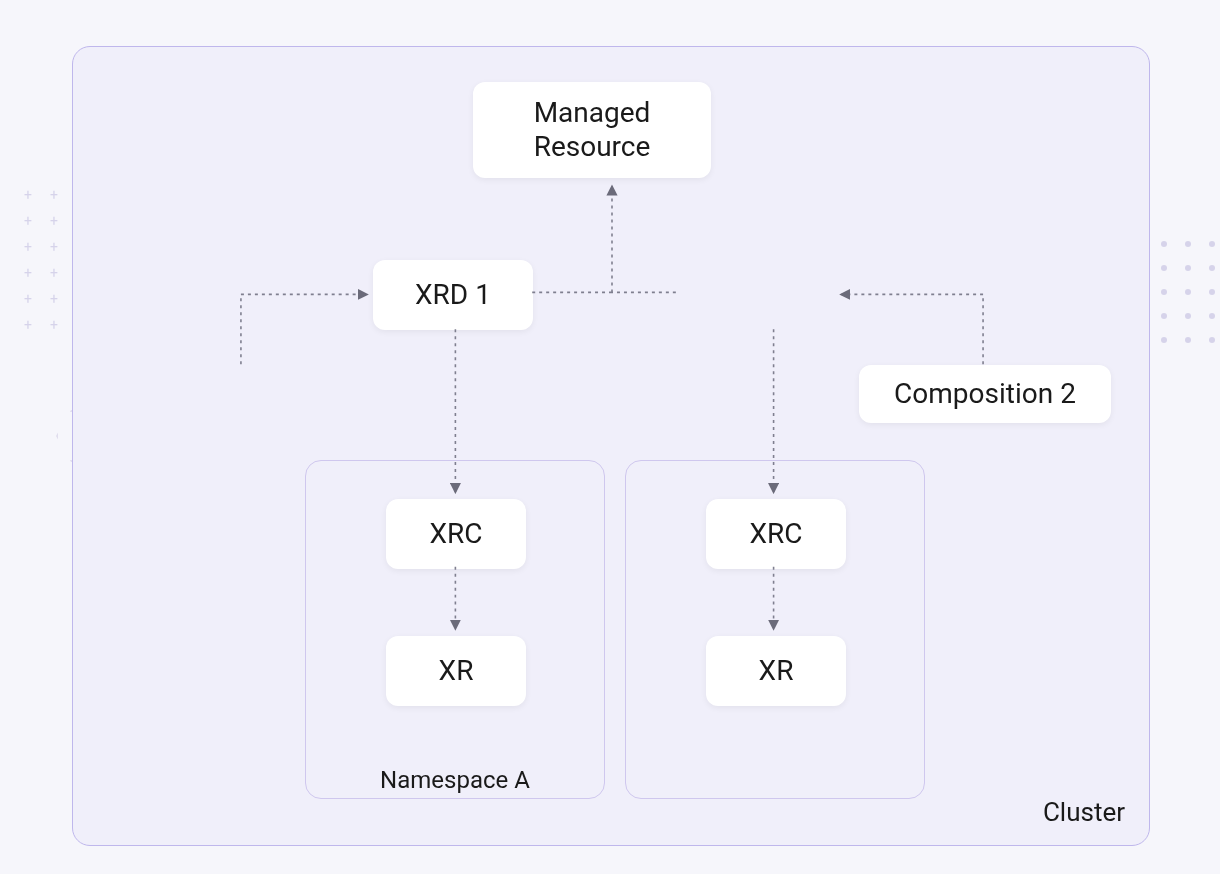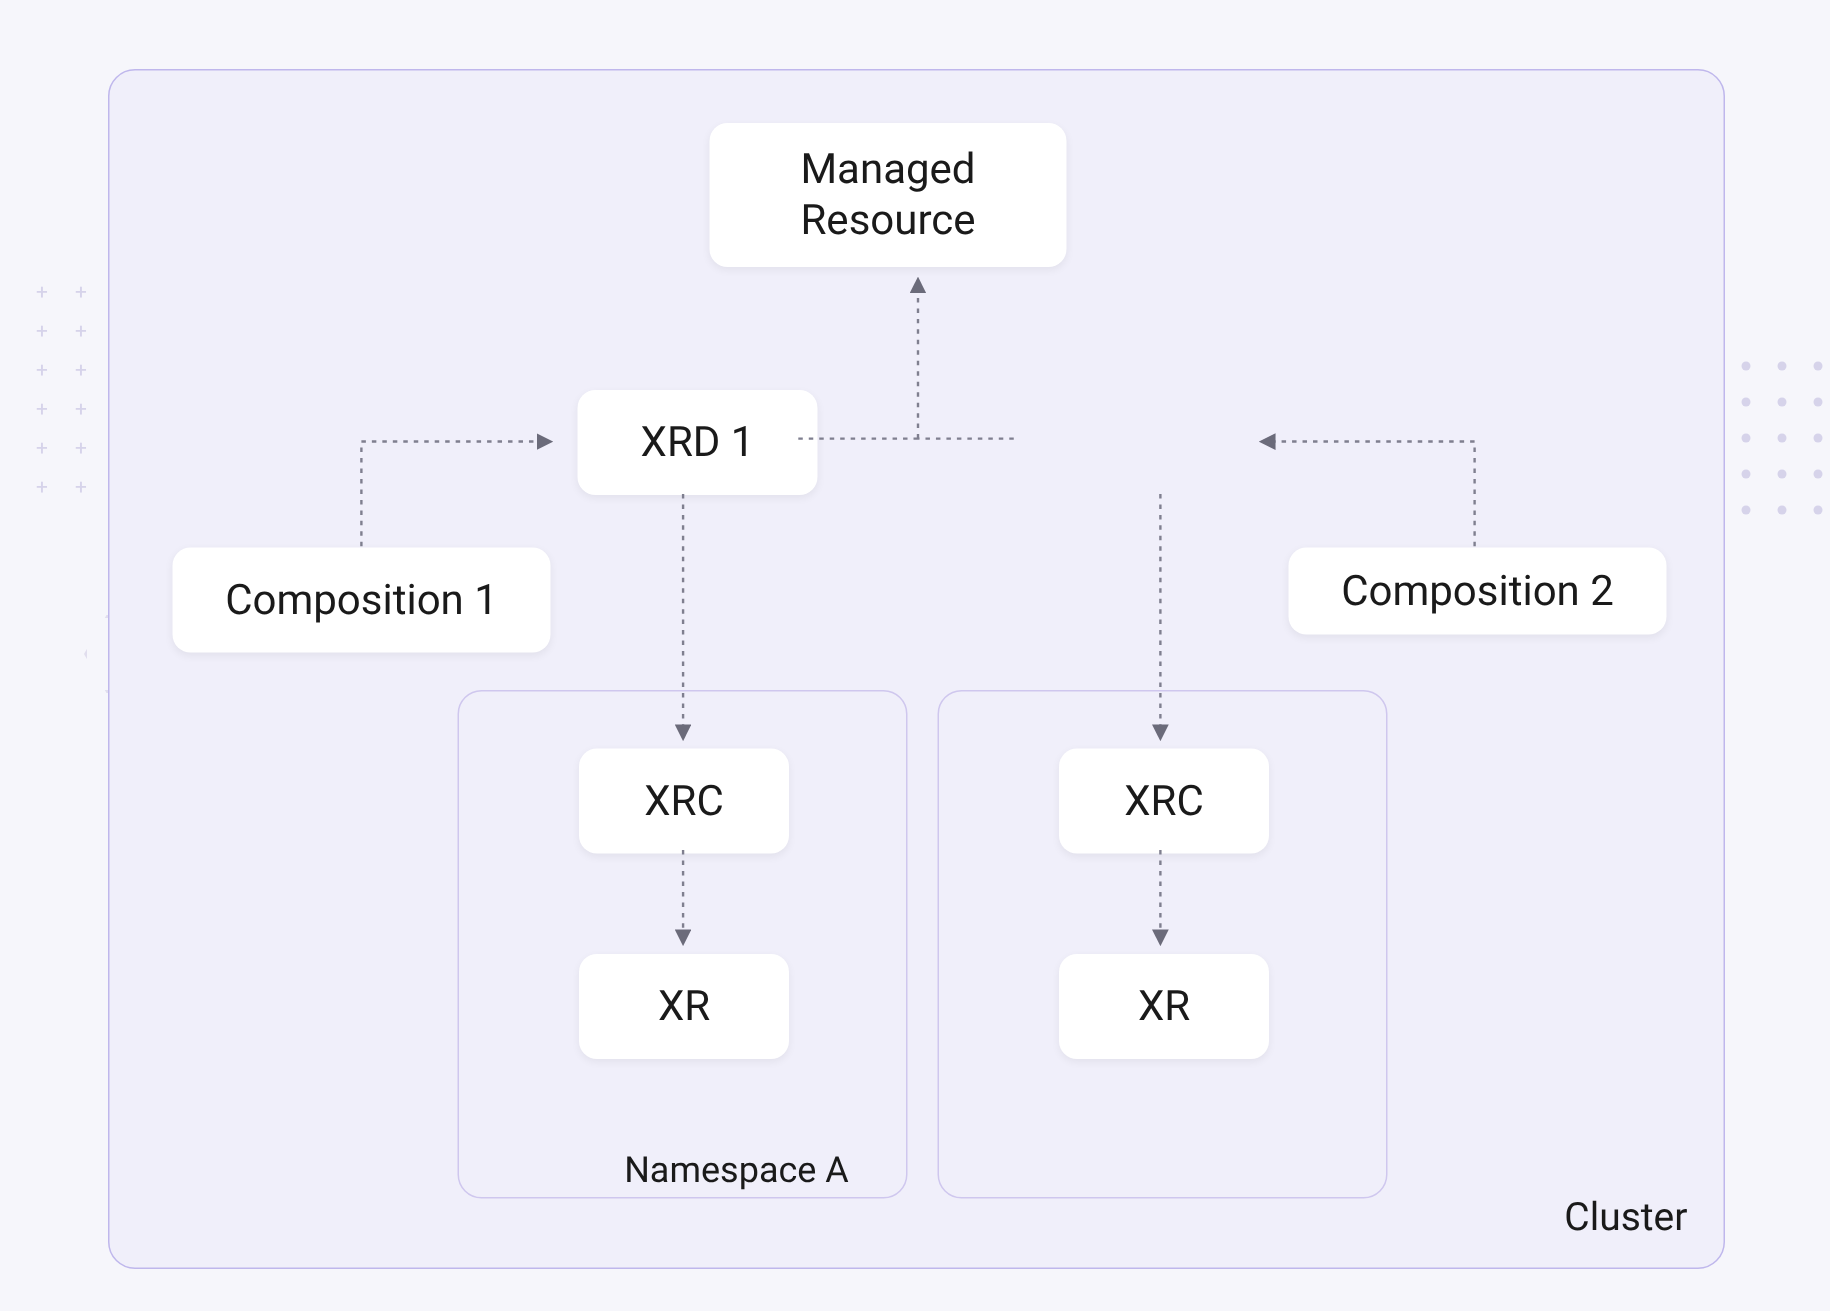--- a/index.html
+++ b/index.html
@@ -42,21 +42,20 @@
     font-size: 28px;
     line-height: 1.2;
     color: #1a1a1a;
     padding: 8px 18px;
   }
   .ns-box {
     position: absolute;
     border: 1.5px solid #cfc7ee;
     border-radius: 16px;
     background: transparent;
-    padding-left: 36px;
   }
   .ns-label {
     position: absolute;
     bottom: 4px;
     width: 100%;
     text-align: center;
     font-size: 24px;
     color: #1a1a1a;
   }
   
@@ -211,24 +210,23 @@
 <div class="deco hexagon" style="left:80px; top:638px; width:30px; height:26px;"></div>
 <div class="deco ornament-diamonds" style="position:absolute; left:333px; top:337px;">◇◇◇◇◇◇◇◇◇◇◇◇◇</div>
 <div class="deco ornament-diamonds" style="position:absolute; left:960px; top:714px;">◇◇◇◇◇◇◇◇◇◇◇</div>
 
 <div class="cluster">
   <div class="cluster-label">Cluster</div>
 
   <div class="box" style="left:400px; top:35px; width:238px; height:96px; white-space:pre-line;">Managed
 Resource</div>
 
-  <div class="box" style="left:300px; top:213px; width:160px; height:70px;margin-left:12px;">XRD 1</div>
-
-
-  <div class="box" style="left:42px; top:318px; width:252px; height:70px;">Composition 1</div>
+  <div class="box" style="left:300px; top:213px; width:160px; height:70px;">XRD 1</div>
+
+
 
   <div class="box" style="left:786px; top:318px; width:252px; height:58px;">Composition 2</div>
 
   <div class="ns-box" style="left:232px; top:413px; width:300px; height:339px;">
     <div class="box" style="left:80px; top:38px; width:140px; height:70px;">XRC</div>
     <div class="box" style="left:80px; top:175px; width:140px; height:70px;">XR</div>
     <div class="ns-label">Namespace A</div>
   </div>
 
   <div class="ns-box" style="left:552px; top:413px; width:300px; height:339px;">

